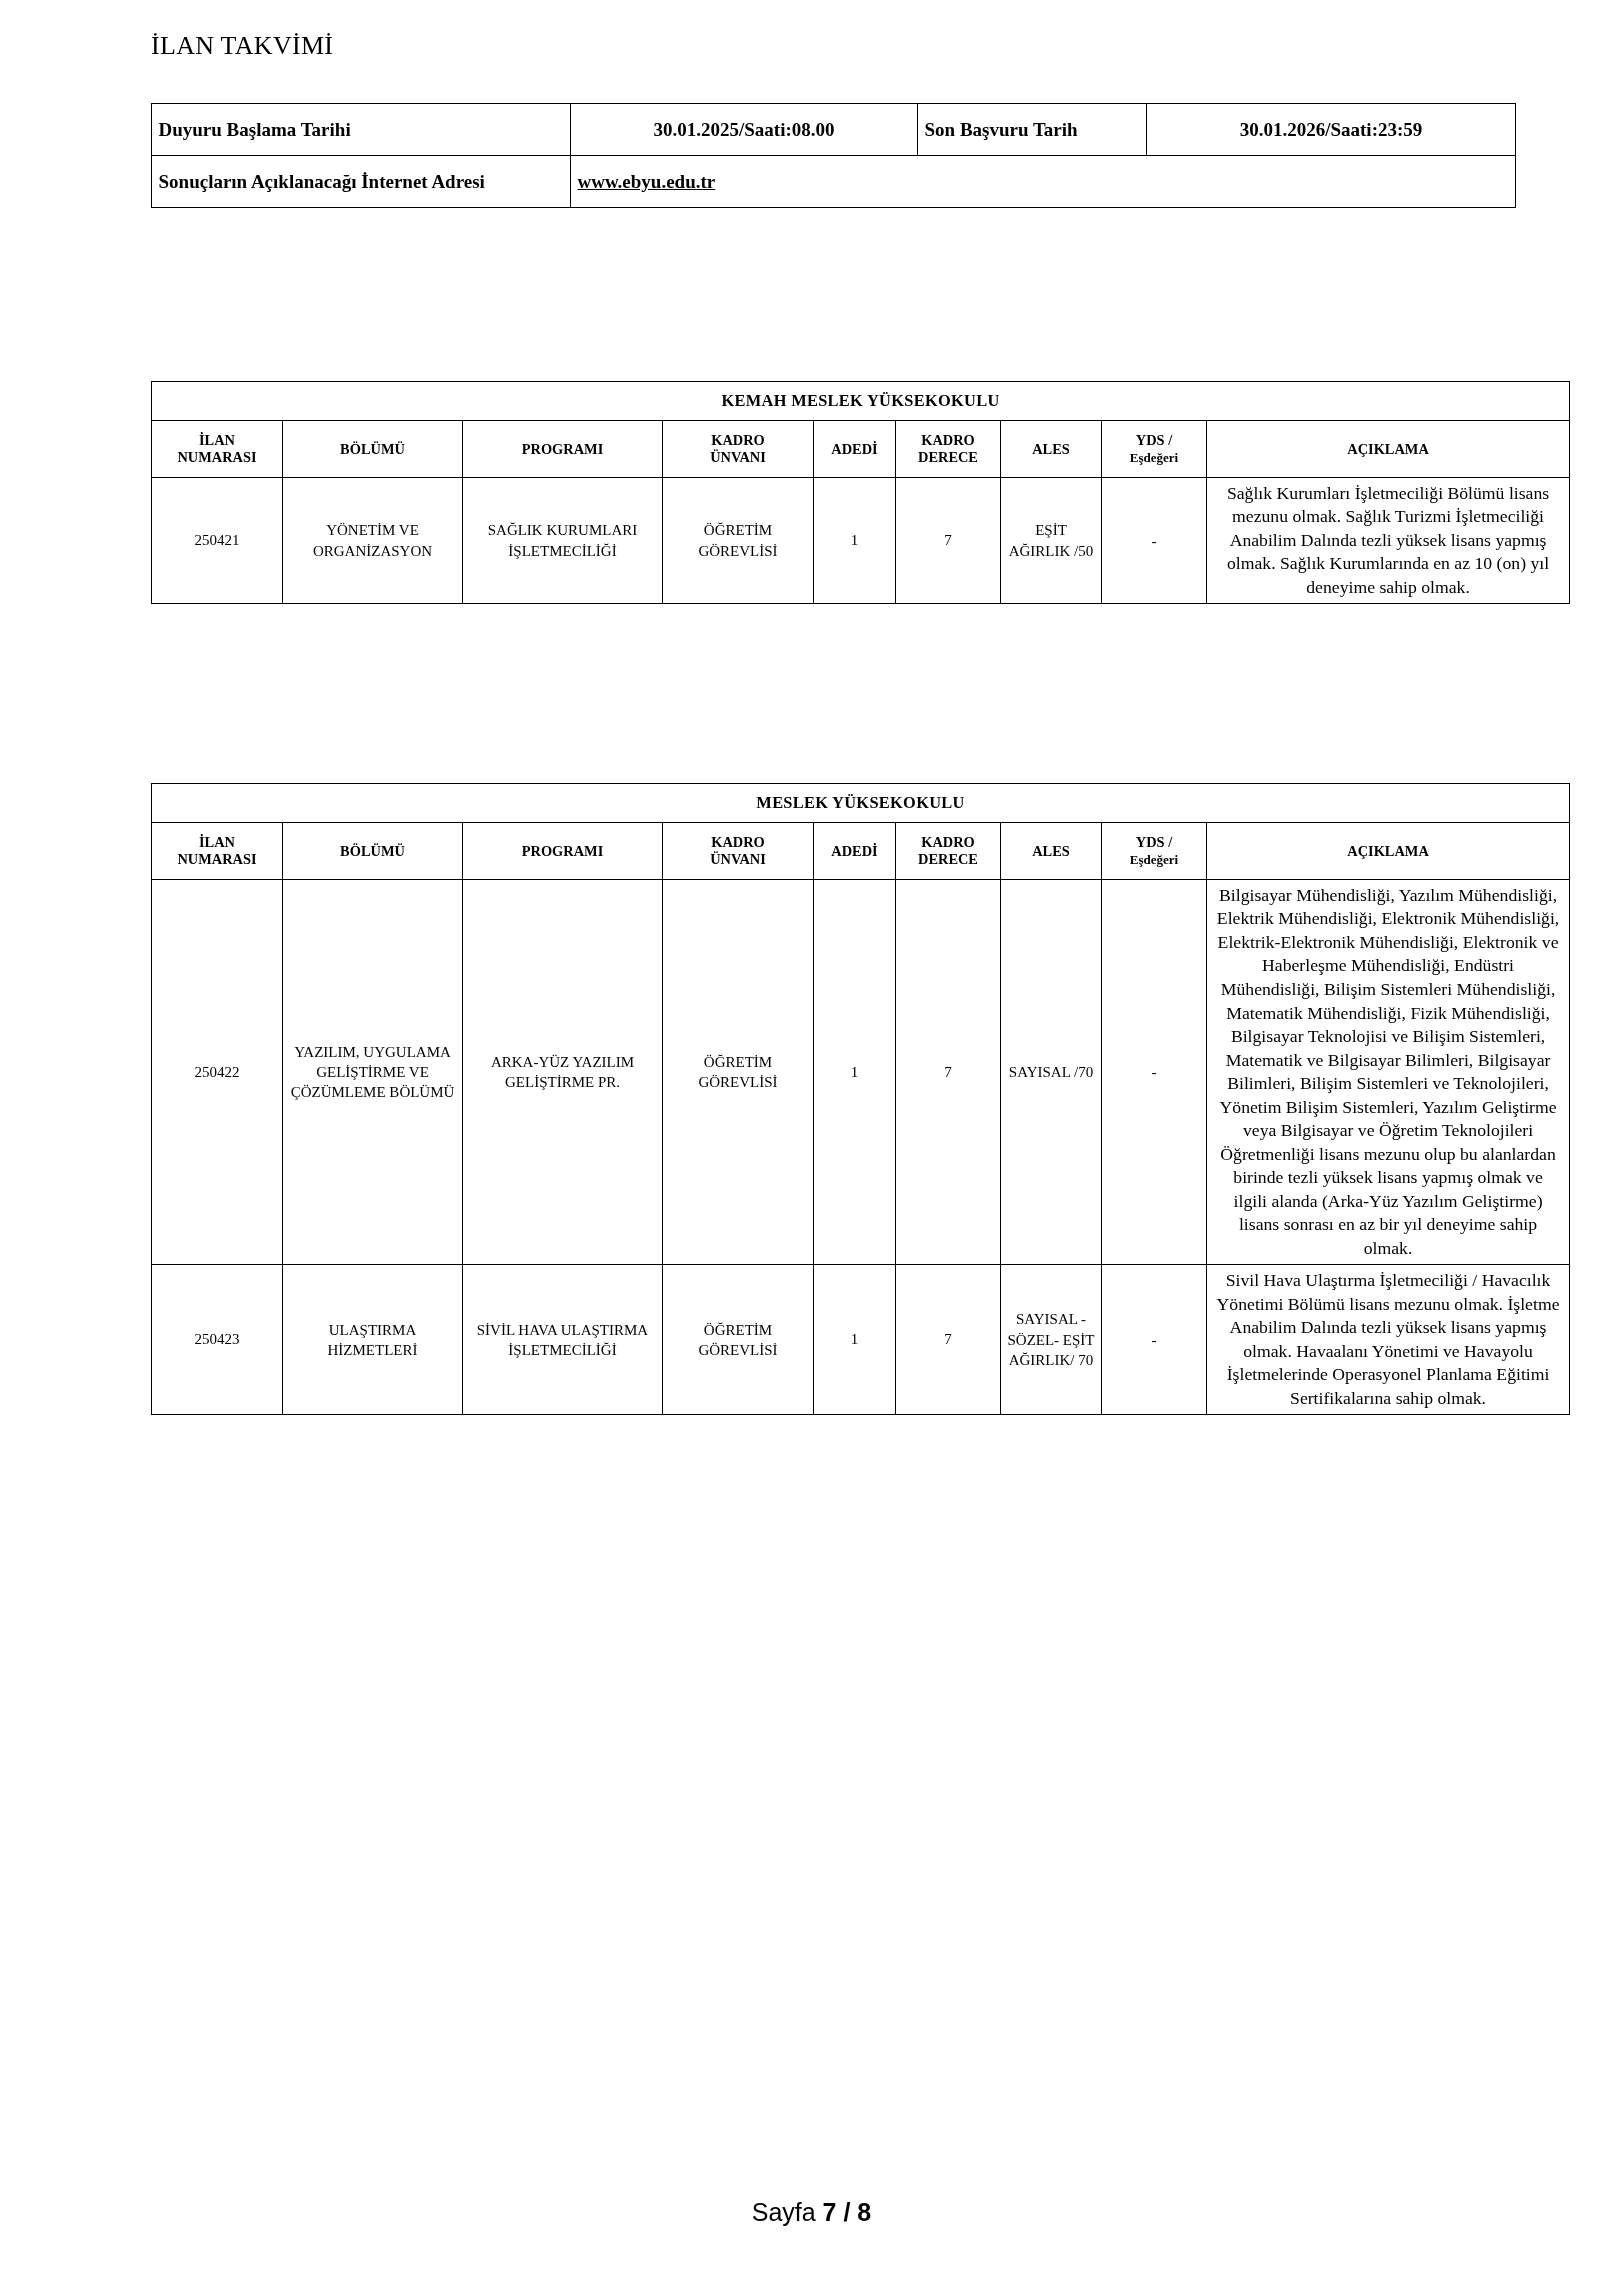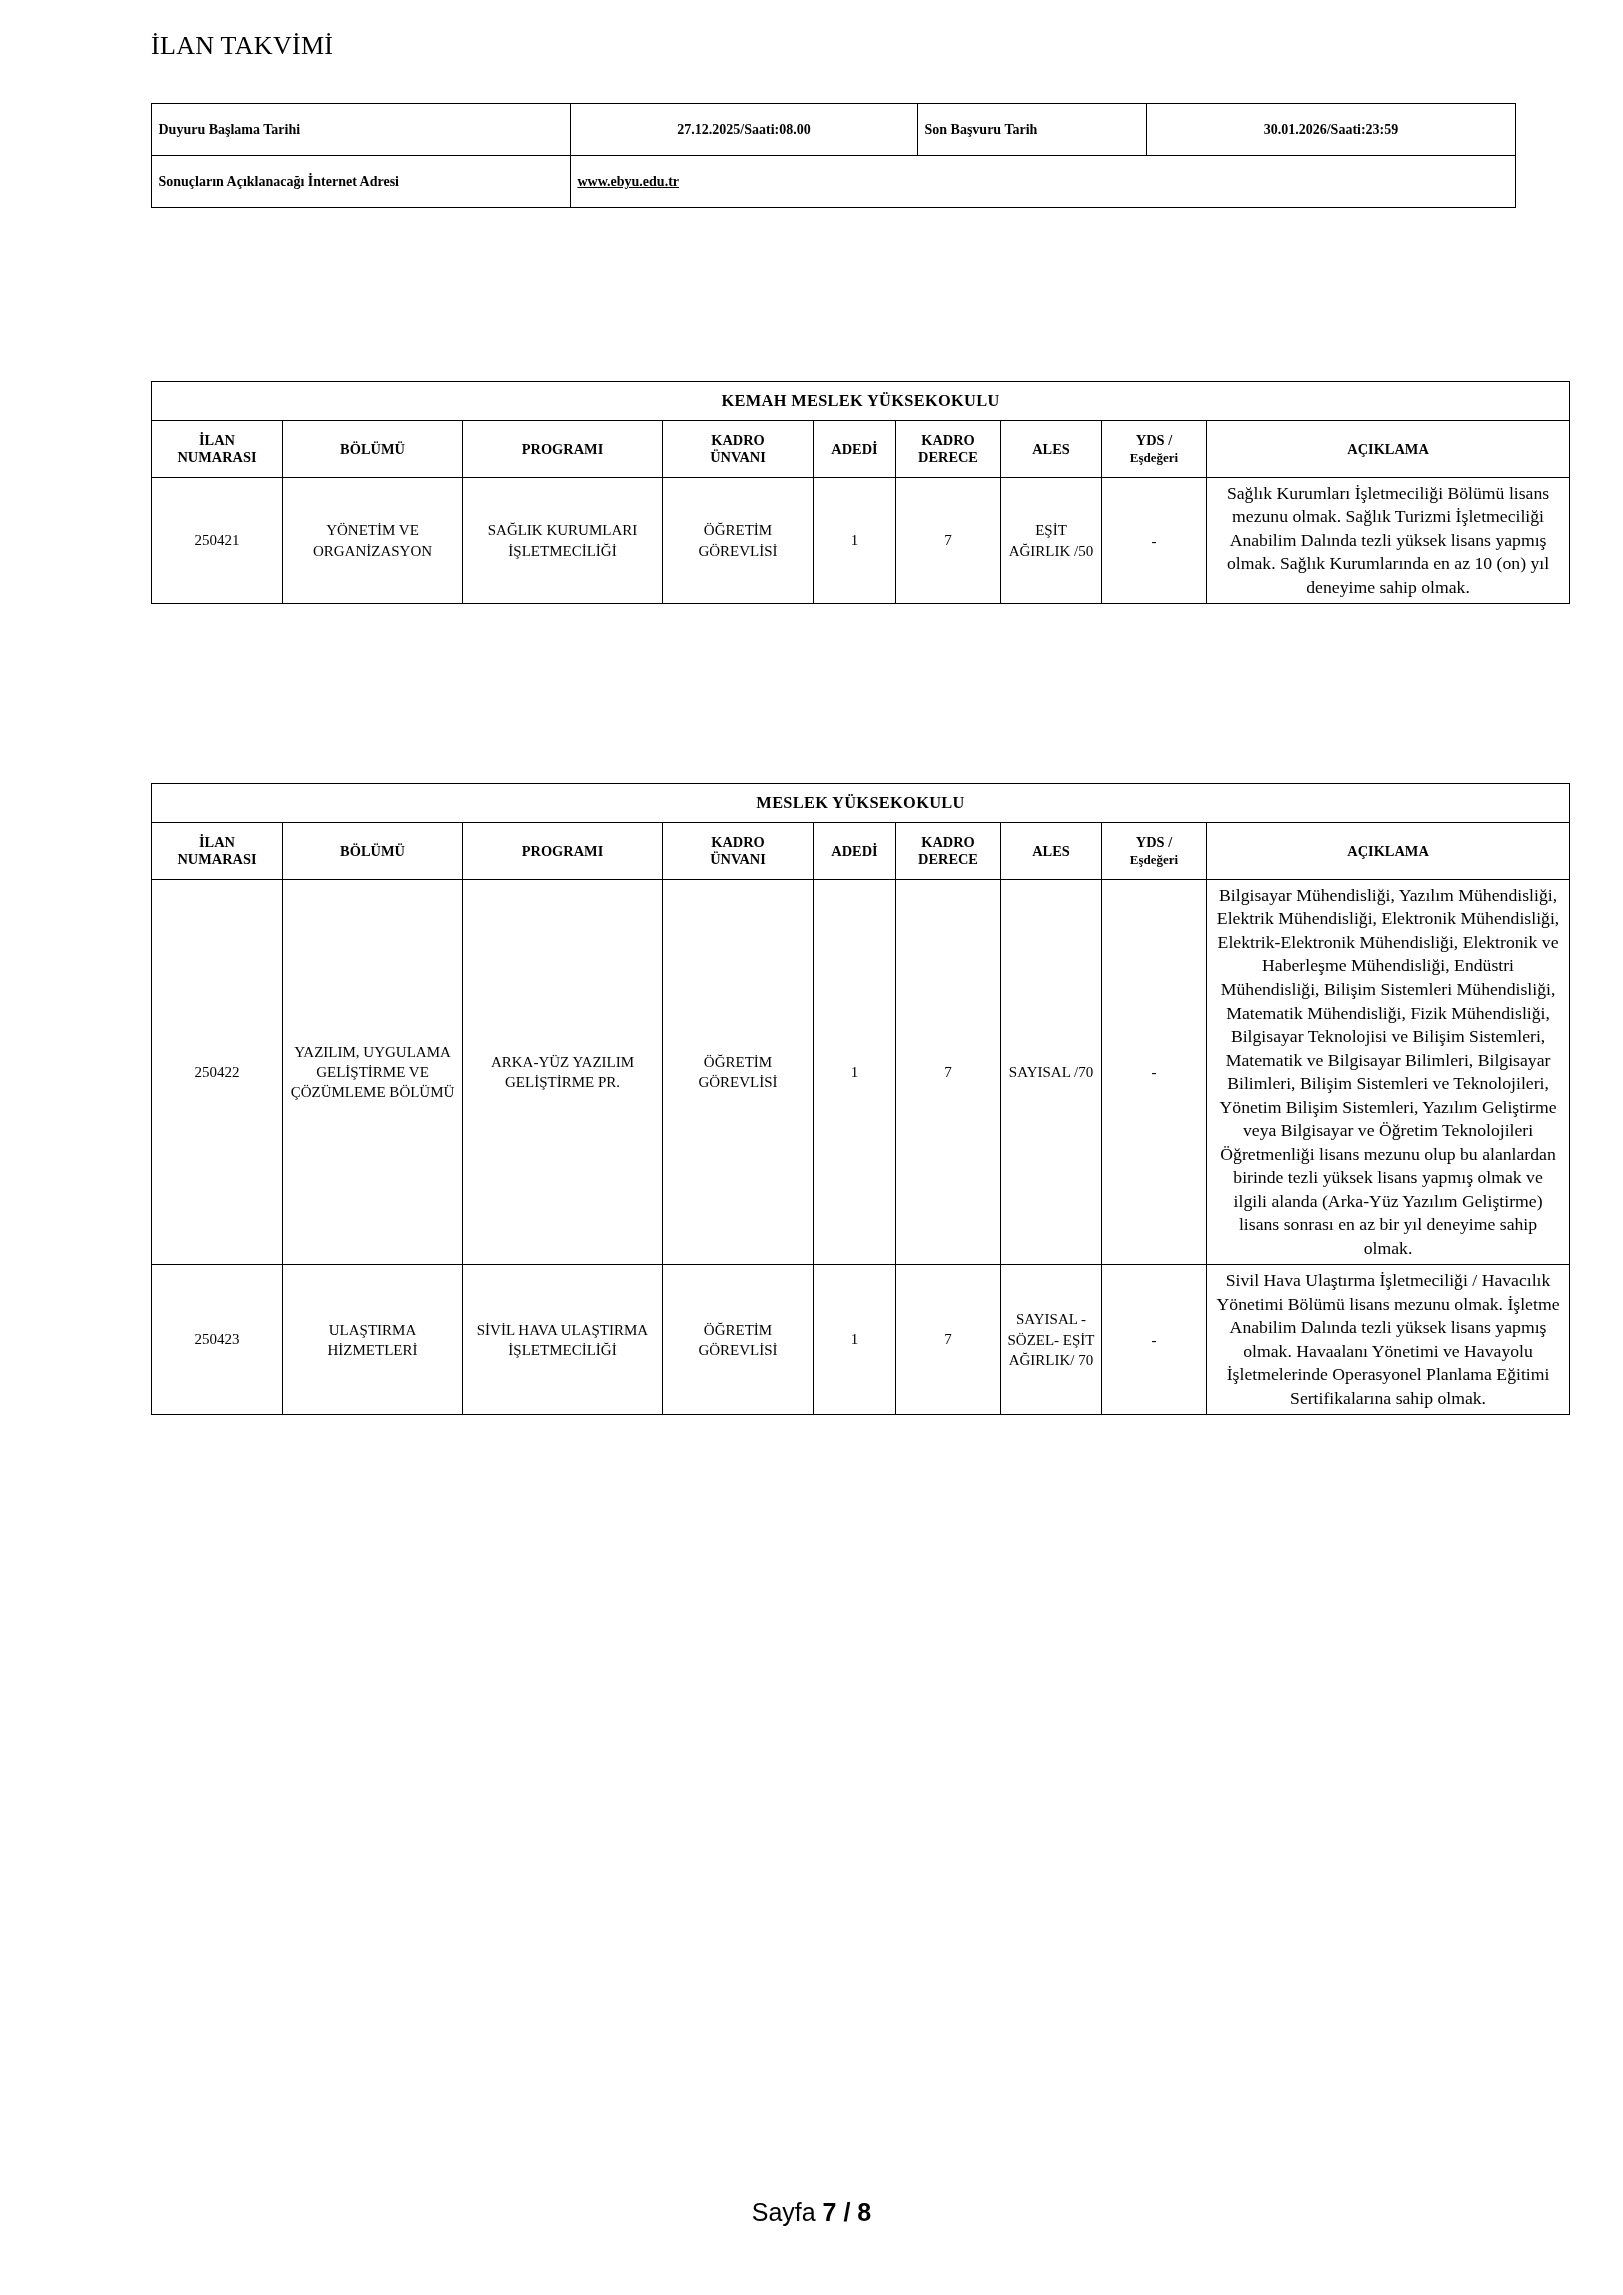--- a/index.html
+++ b/index.html
@@ -46,21 +46,21 @@
     position: absolute;
     left: 151px;
     top: 103px;
     width: 1364px;
     border: 1.3px solid #000;
   }
   .calendar-table td {
     border: 1.3px solid #000;
     height: 46px;
     padding: 2.6px 6.5px;
-    font-size: 14px;
+    font-size: 19px;
     font-weight: bold;
     font-family: "Liberation Serif", serif;
     vertical-align: middle;
   }
   .cal-label   { text-align: left;   width: 419px; }
   .cal-value   { text-align: center; width: 347px; }
   .cal-label2  { text-align: left;   width: 229px; }
   .cal-value2  { text-align: center; }
   .cal-url     { text-align: left; }
   .cal-url span { text-decoration: underline; }
@@ -146,21 +146,21 @@
   <table class="calendar-table">
     <colgroup>
       <col style="width:419px">
       <col style="width:347px">
       <col style="width:229px">
       <col style="width:369px">
     </colgroup>
     <tbody>
       <tr>
         <td class="cal-label">Duyuru Başlama Tarihi</td>
-        <td class="cal-value">27.12.2025/Saati:08.00</td>
+        <td class="cal-value">30.01.2025/Saati:08.00</td>
         <td class="cal-label2">Son Başvuru Tarih</td>
         <td class="cal-value2">30.01.2026/Saati:23:59</td>
       </tr>
       <tr>
         <td class="cal-label">Sonuçların Açıklanacağı İnternet Adresi</td>
         <td class="cal-url" colspan="3"><span>www.ebyu.edu.tr</span></td>
       </tr>
     </tbody>
   </table>
 

